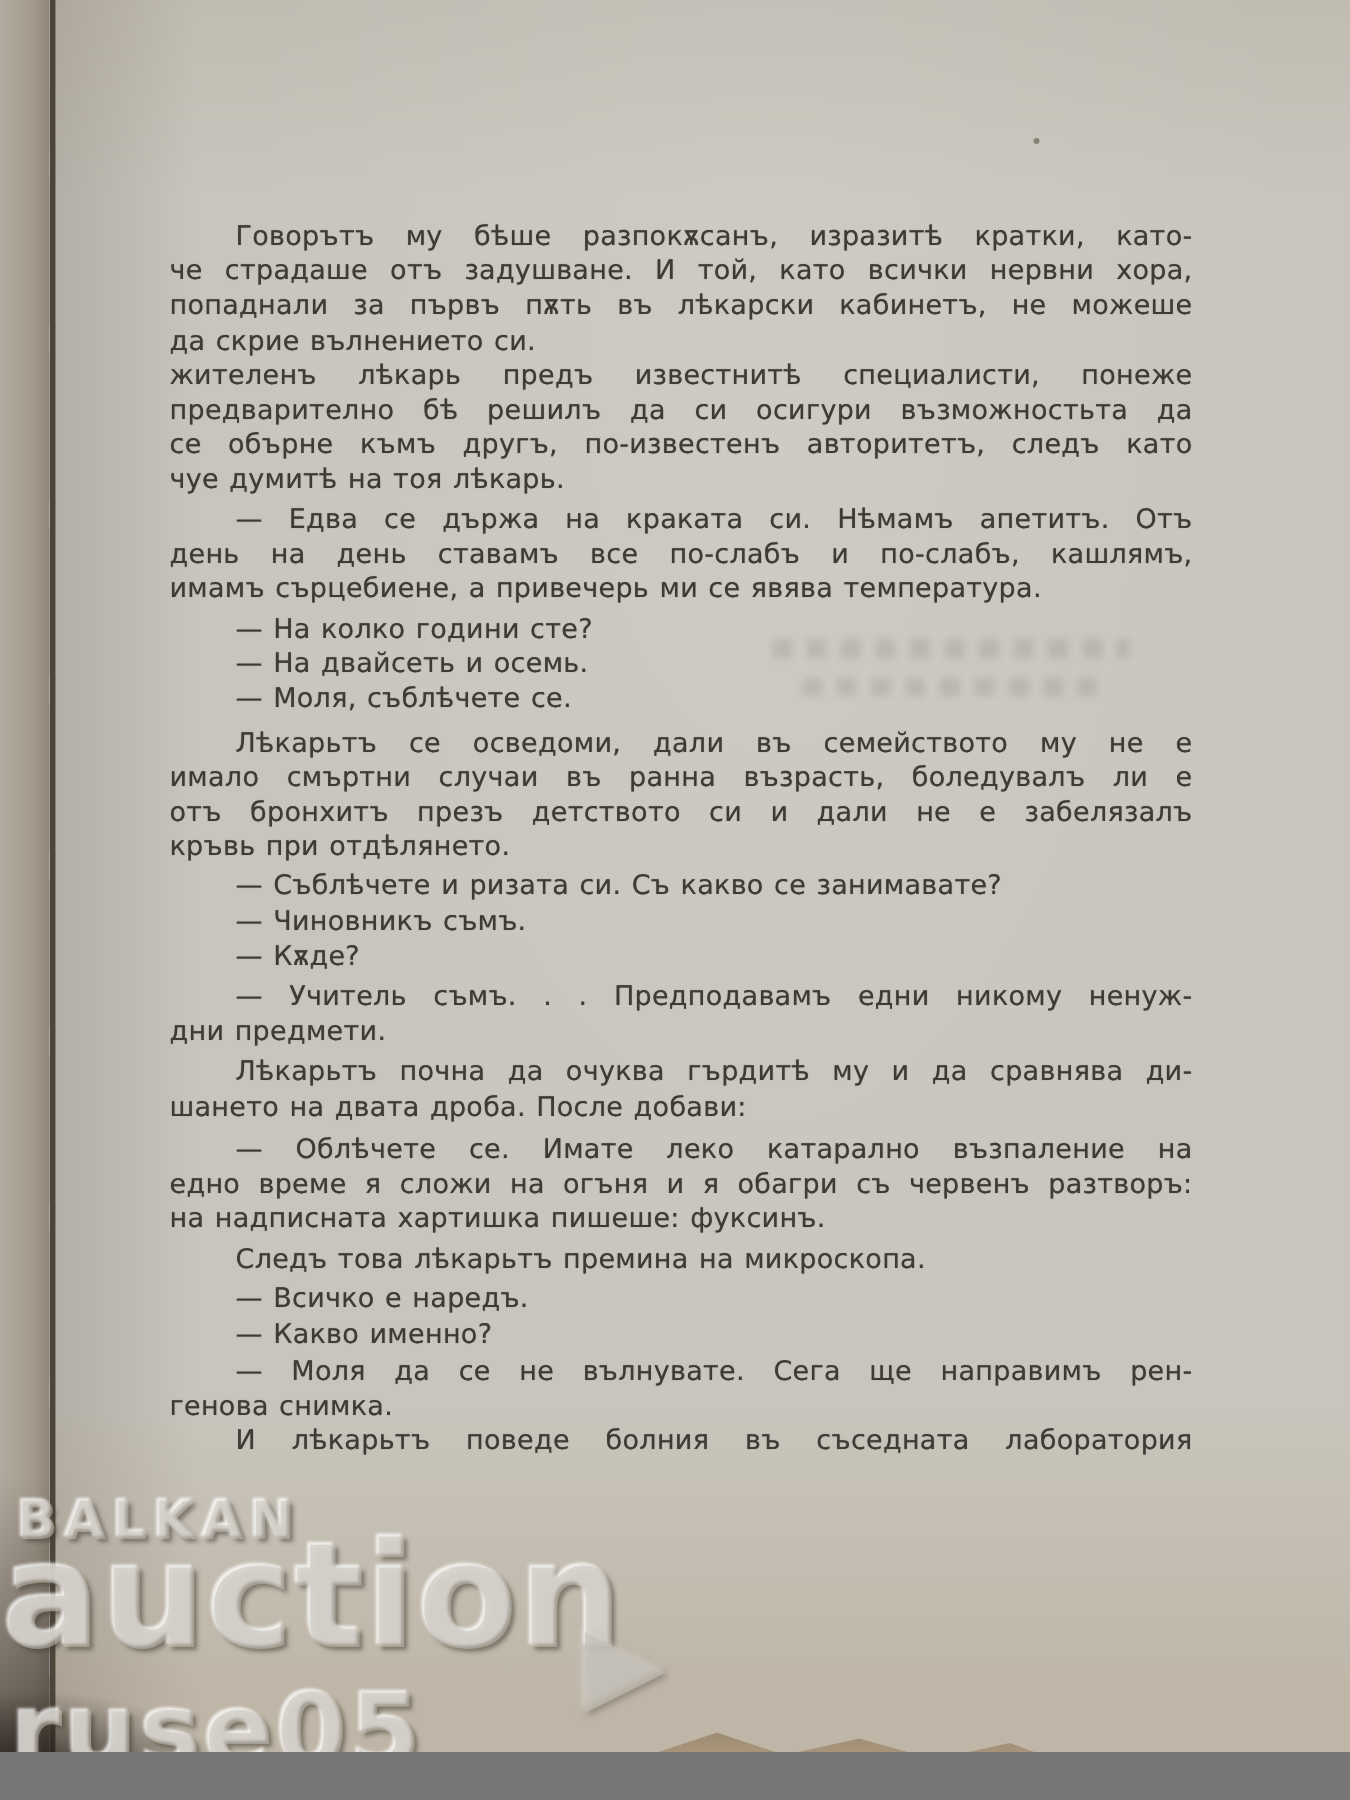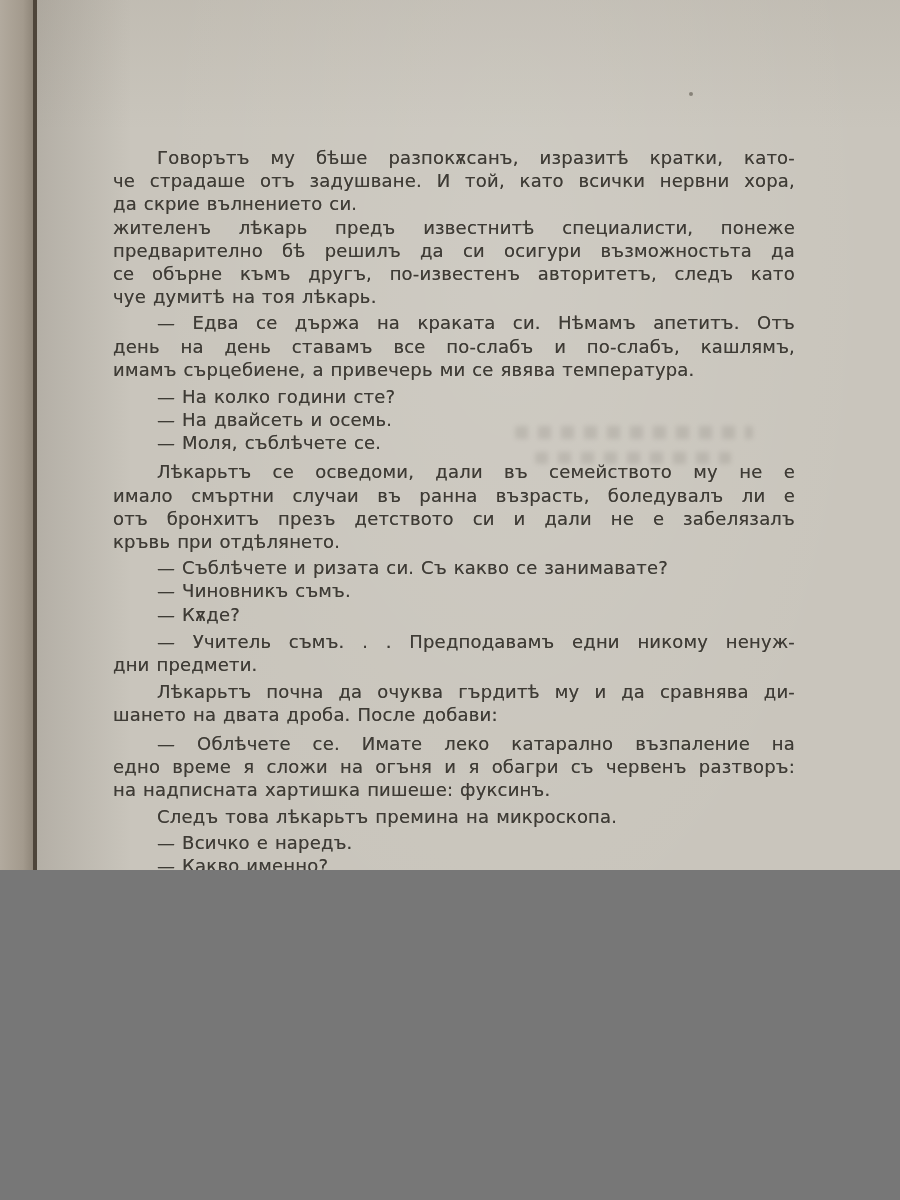--- a/index.html
+++ b/index.html
@@ -1,17 +1,17 @@
 <!DOCTYPE html>
 <html><head>
 <meta charset="utf-8">
 <style>
   html,body { margin:0; padding:0; background:#777; }
   .scene {
-    position:relative; width:900px; height:870px; overflow:hidden;
+    position:relative; width:900px; height:1168px; overflow:hidden;
     background:#8e8678;
     font-family:"DejaVu Sans", sans-serif;
   }
   
   .stripes {
     position:absolute; inset:0;
     background: repeating-linear-gradient(58deg,
       var(--stripes,#b3cbe4) 0 26px, #dde8f3 26px 36px, var(--stripes,#b3cbe4) 36px 62px);
   }
   
@@ -92,20 +92,21 @@
 
 <div class="scene" style="--paper: #c9c5bc; --ink: #3e3b35; --stripes: #b3cbe4; --gutterline: #4e453a;">
   <div class="stripes"></div>
   <div class="torn-under"></div>
   <div class="gutter"></div>
 
   <div class="page">
     <div class="textblock">
         <div class="ln full ind">Говорътъ му бѣше разпокѫсанъ, изразитѣ кратки, като-</div>
         <div class="ln full">че страдаше отъ задушване. И той, като всички нервни хора,</div>
+        <div class="ln full">попаднали за първъ пѫть въ лѣкарски кабинетъ, не можеше</div>
         <div class="ln">да скрие вълнението си.</div>
         <div class="ln full">жителенъ лѣкарь предъ известнитѣ специалисти, понеже</div>
         <div class="ln full">предварително бѣ решилъ да си осигури възможностьта да</div>
         <div class="ln full">се обърне къмъ другъ, по-известенъ авторитетъ, следъ като</div>
         <div class="ln">чуе думитѣ на тоя лѣкарь.</div>
         <div class="ln full ind" style="margin-top: 3px;">— Едва се държа на краката си. Нѣмамъ апетитъ. Отъ</div>
         <div class="ln full">день на день ставамъ все по-слабъ и по-слабъ, кашлямъ,</div>
         <div class="ln">имамъ сърцебиене, а привечерь ми се явява температура.</div>
         <div class="ln ind" style="margin-top: 4px;">— На колко години сте?</div>
         <div class="ln ind">— На двайсеть и осемь.</div>

